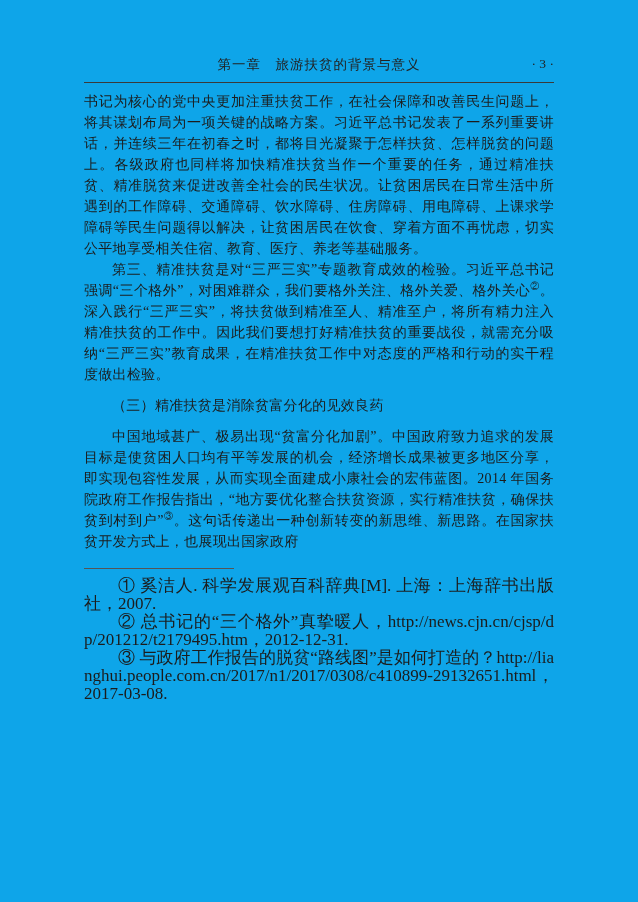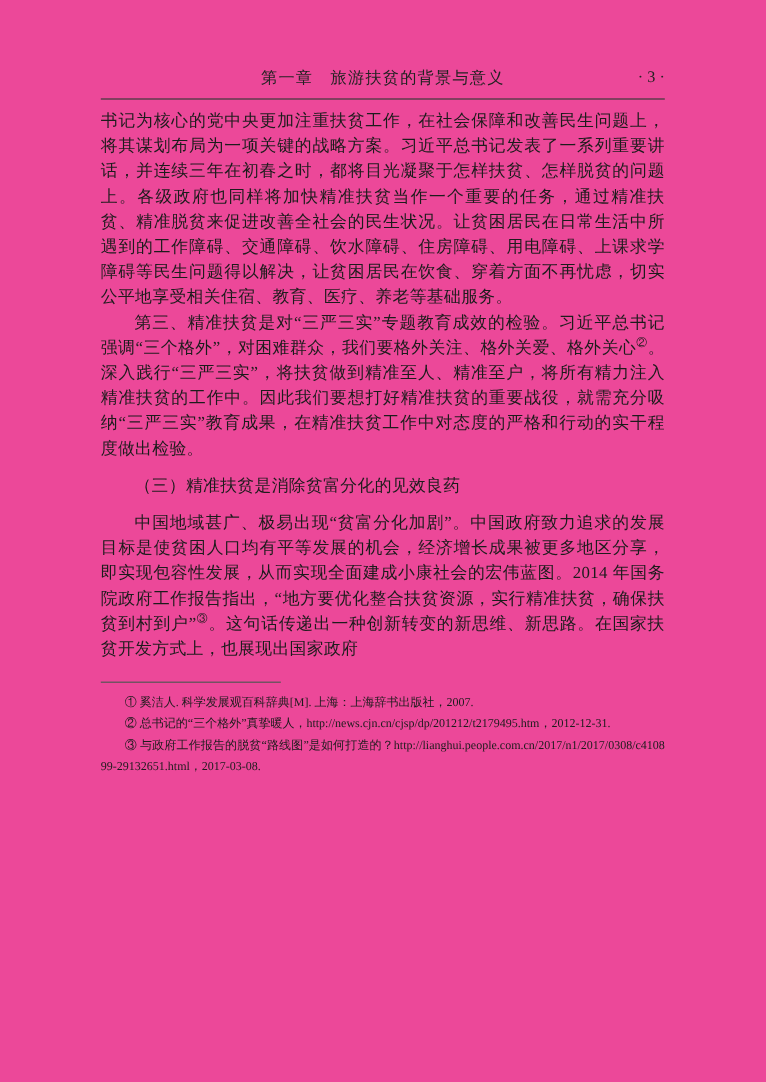--- a/index.html
+++ b/index.html
@@ -5,21 +5,21 @@
   html, body {
     margin: 0;
     padding: 0;
     background: #ffffff;
   }
   .page {
     position: relative;
     width: 638px;
     height: 902px;
     margin: 0 auto;
-    background: #ec4899;
+    background: #0ea5e9;
     box-sizing: border-box;
     padding: 56px 84px 0 84px;
     font-family: "Liberation Serif", "DejaVu Serif", serif;
     color: #1c1c1c;
     overflow: hidden;
   }
   
   .running-head {
     position: relative;
     height: 20px;
@@ -73,21 +73,21 @@
   .footnotes {
     margin-top: 16px;
   }
   .fn-rule {
     width: 150px;
     border-top: 1px solid #555;
     margin-bottom: 8px;
   }
   .fn {
     margin: 0;
-    font-size: 10px;
+    font-size: 17px;
     line-height: 18px;
     text-indent: 2em;
     text-align: justify;
     word-break: break-all;
     color: #1c1c1c;
   }
 </style>
 </head>
 <body>
 

